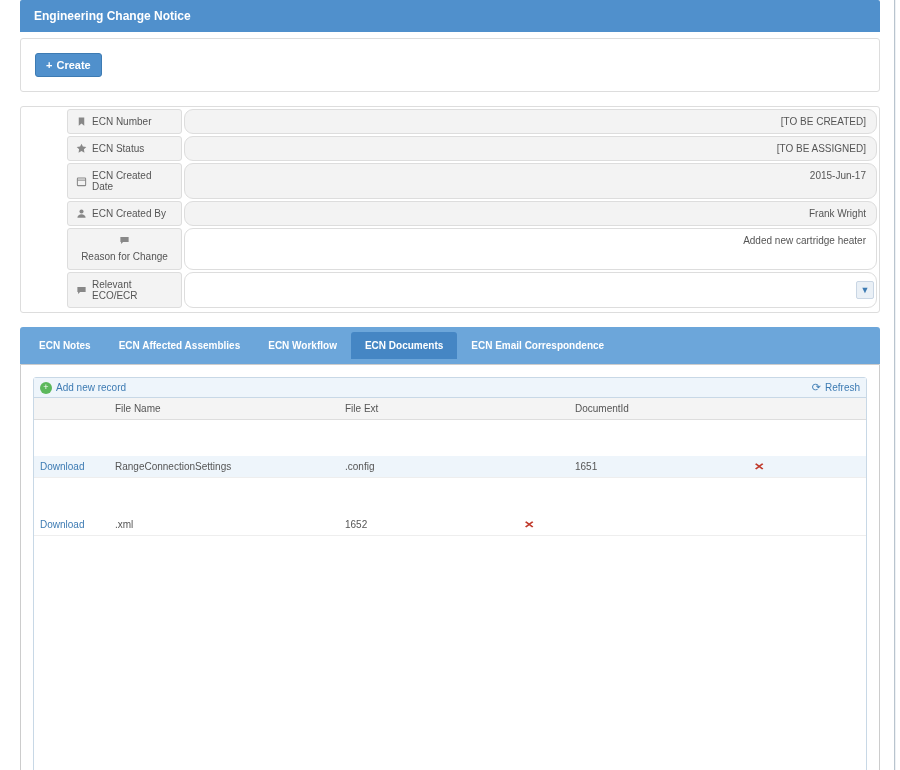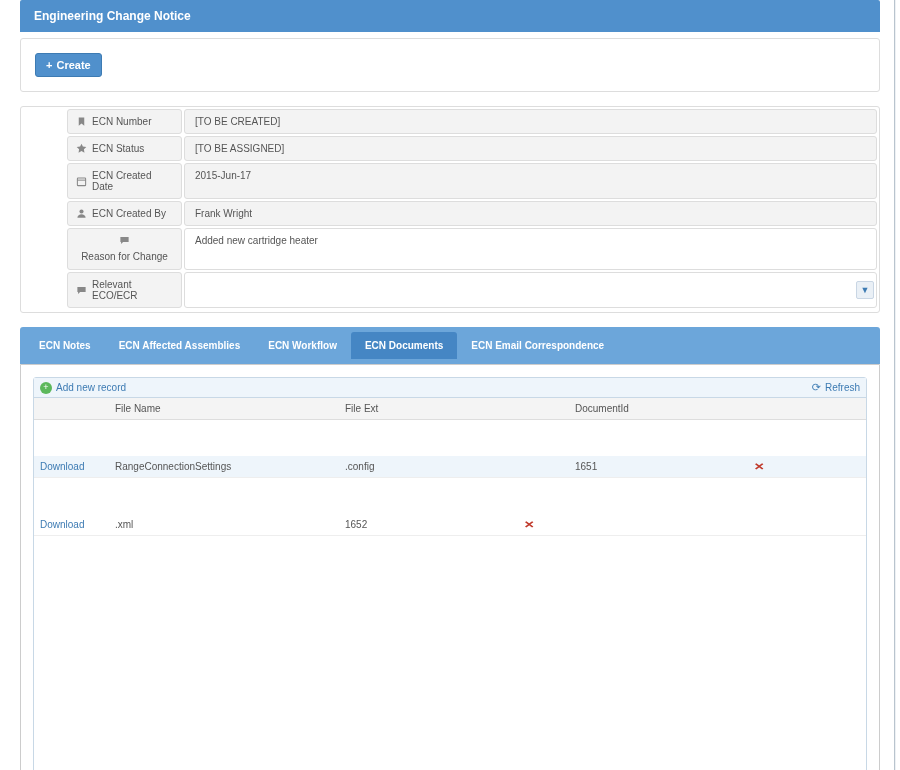--- a/index.html
+++ b/index.html
@@ -62,24 +62,25 @@
     display: flex;
     align-items: center;
     gap: 5px;
     margin-right: 2px;
   }
   .form-label.tall { min-height: 42px; flex-direction: column; }
   .form-value {
     flex: 1;
     background: #f3f3f3;
     border: 1px solid #ddd;
-    border-radius: 3px;
+    border-radius: 9px;
     padding: 6px 10px;
     font-size: 10px;
     color: #555;
+    text-align: right;
   }
   .form-value.white { background: #fff; }
   .form-value.dropdown {
     display: flex;
     justify-content: space-between;
     align-items: center;
     padding: 2px 2px 2px 10px;
     background: #fff;
   }
   .dropdown-btn {

